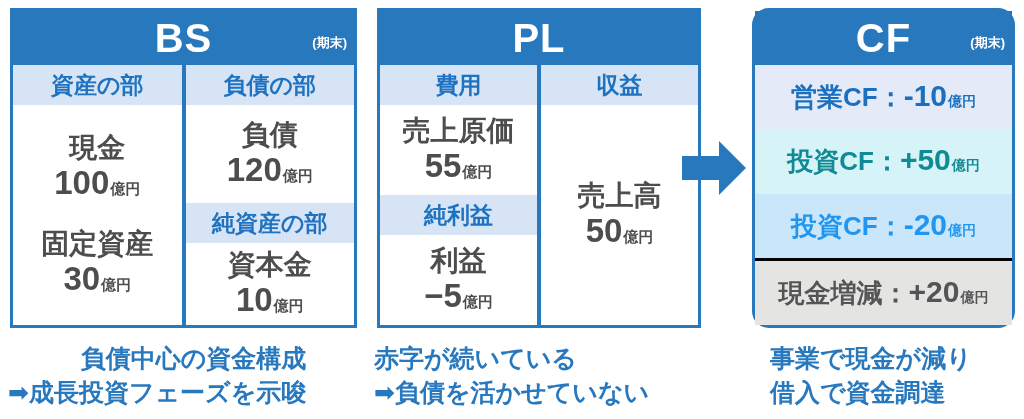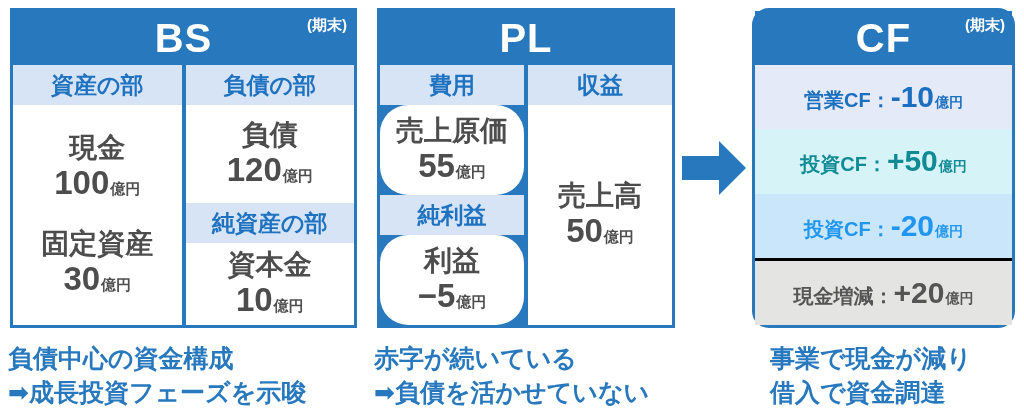--- a/index.html
+++ b/index.html
@@ -6,63 +6,63 @@
   .canvas{
     position:relative;width:1024px;height:419px;background:#fff;overflow:hidden;
     font-family:"Liberation Sans","DejaVu Sans",sans-serif;font-weight:bold;
   }
   
   .panel{
     position:absolute;top:8px;height:320px;box-sizing:border-box;
     border:3px solid #2878BE;background:#2878BE;display:flex;flex-direction:column;
   }
   #bs-panel{left:10px;width:347px;}
-  #pl-panel{left:377px;width:298px;}
+  #pl-panel{left:377px;width:324px;}
   #cf-panel{left:752px;width:263px;border-radius:17px;}
   .panel-header{
     position:relative;height:54px;flex:none;display:flex;align-items:center;justify-content:center;
     color:#fff;background:#2878BE;
   }
   .panel-title{font-size:40px;letter-spacing:1px;line-height:1;}
-  .period-label{position:absolute;top:5px;right:7px;font-size:15px;}
+  .period-label{position:absolute;top:23px;right:7px;font-size:13px;}
   .panel-body{flex:1;display:flex;gap:4px;background:#2878BE;min-height:0;}
   .col{flex:1;display:flex;flex-direction:column;min-width:0;}
   .col-header{
     flex:none;height:40px;display:flex;align-items:center;justify-content:center;
     background:#D6E4F6;color:#1E72C0;font-size:23px;
   }
   .cell{
     background:#fff;display:flex;flex-direction:column;align-items:center;justify-content:center;
     color:#4D4D4D;
   }
   .cell-grow{flex:1;justify-content:space-evenly;}
   .cell-liab{flex:1.2;}
   .cell-cap{flex:1;}
-  .cell-half{flex:1;border-radius:28px;}
+  .cell-half{flex:1;}
   .item{display:flex;flex-direction:column;align-items:center;line-height:1.15;}
   .item-label{font-size:28px;}
   .item-value{display:flex;align-items:baseline;}
   .num{font-size:33px;}
   .unit{font-size:15px;margin-left:1px;}
   
   .cf-body{flex:1;display:flex;flex-direction:column;min-height:0;}
   .cf-row{flex:1;display:flex;align-items:center;justify-content:center;}
   .cf-text{display:flex;align-items:baseline;}
-  .cf-label{font-size:20px;}
+  .cf-label{font-size:26px;}
   .cf-num{font-size:30px;}
   .cf-unit{font-size:14px;margin-left:1px;}
   .cf-row-0{background:#E4EAF8;color:#1B6FBF;}
   .cf-row-1{background:#D6F4F8;color:#108A94;}
   .cf-row-2{background:#C9E6FA;color:#2196F0;}
   .cf-row-3{background:#E4E4E3;color:#545454;border-top:3px solid #000000;}
   
   .flow-arrow{position:absolute;left:682px;top:139px;width:66px;height:58px;}
   
   .note{position:absolute;top:341px;color:#2878BE;font-size:25px;line-height:34px;white-space:nowrap;}
-  #note-bs{left:8px;}
+  #note-bs{left:8px;text-align:right;}
   #note-pl{left:374px;}
   #note-cf{left:770px;}
 </style>
 </head>
 <body>
 
 <div class="canvas">
 
   <section class="panel" id="bs-panel">
     <header class="panel-header">

